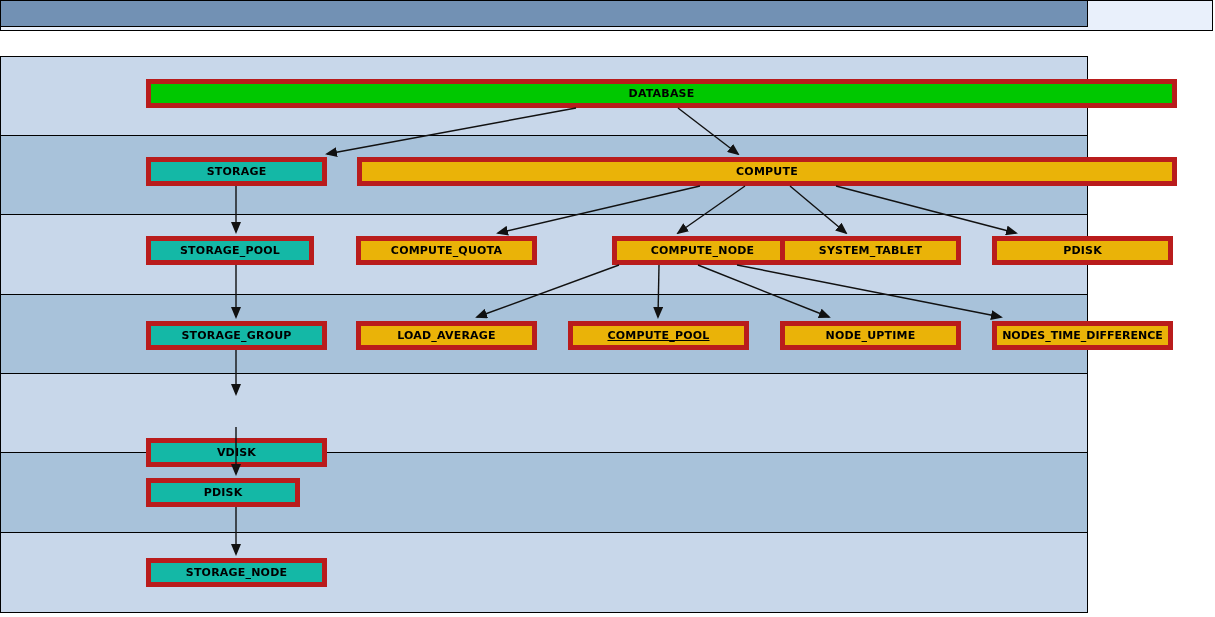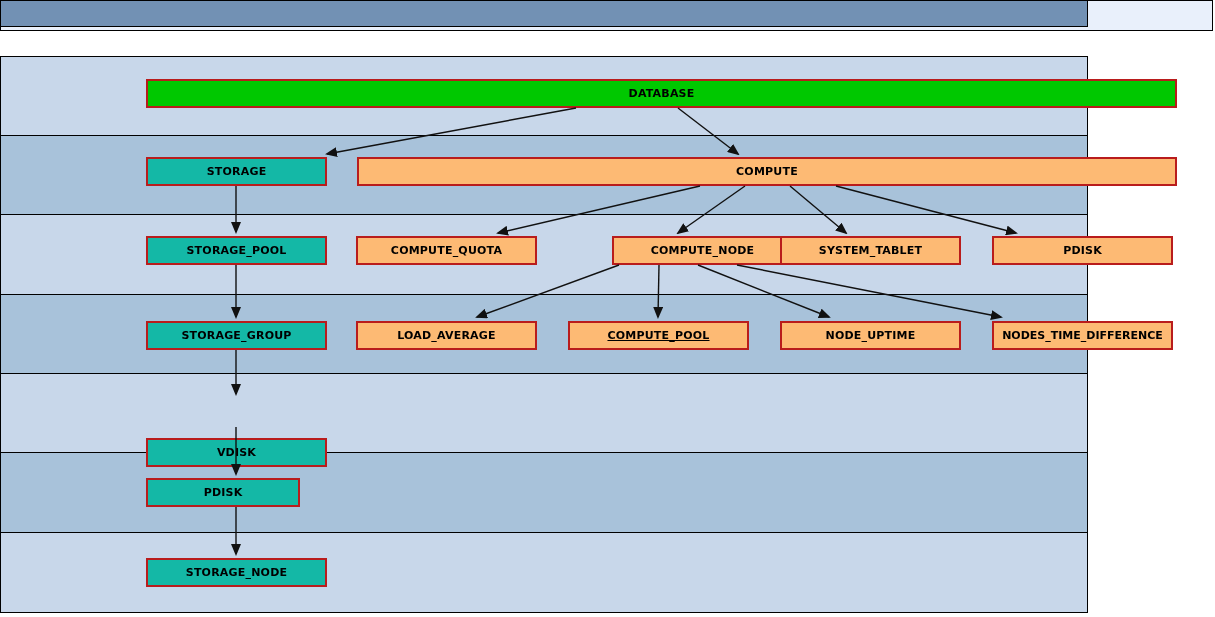--- a/index.html
+++ b/index.html
@@ -32,33 +32,33 @@
   .r1 { top:56px;  height:80px; }
   .r2 { top:135px; height:80px; }
   .r3 { top:214px; height:81px; }
   .r4 { top:294px; height:80px; }
   .r5 { top:373px; height:80px; }
   .r6 { top:452px; height:81px; }
   .r7 { top:532px; height:81px; }
 
   .node {
     position:absolute; box-sizing:border-box;
-    border:2px solid #b91c1c;
+    border:5px solid #b91c1c;
     display:flex; align-items:center; justify-content:center;
     font-size:11px; font-weight:bold; color:#000;
     letter-spacing:0.2px; white-space:nowrap;
   }
   .c-green  { background:#00c800; }
   .c-yellow { background:#14b8a6; }
-  .c-purple { background:#fdba74; }
+  .c-purple { background:#eab308; }
 
   .n-database       { left:146px; top:79px;  width:1031px; height:29px; }
   .n-storage        { left:146px; top:157px; width:181px;  height:29px; }
   .n-compute        { left:357px; top:157px; width:820px;  height:29px; }
-  .n-storage-pool   { left:146px; top:236px; width:181px;  height:29px; }
+  .n-storage-pool   { left:146px; top:236px; width:168px;  height:29px; }
   .n-compute-quota  { left:356px; top:236px; width:181px;  height:29px; }
   .n-compute-node   { left:568px; top:236px; width:181px;  height:29px;margin-left:44px; }
   .n-system-tablet  { left:780px; top:236px; width:181px;  height:29px; }
   .n-tablet         { left:992px; top:236px; width:181px;  height:29px; }
   .n-storage-group  { left:146px; top:321px; width:181px;  height:29px; }
   .n-load-average   { left:356px; top:321px; width:181px;  height:29px; }
   .n-compute-pool   { left:568px; top:321px; width:181px;  height:29px;text-decoration:underline; }
   .n-node-uptime    { left:780px; top:321px; width:181px;  height:29px; }
   .n-nodes-time-diff{ left:992px; top:321px; width:181px;  height:29px; letter-spacing:0; }
   .n-vdisk          { left:146px; top:398px; width:181px;  height:29px;margin-top:40px; }

